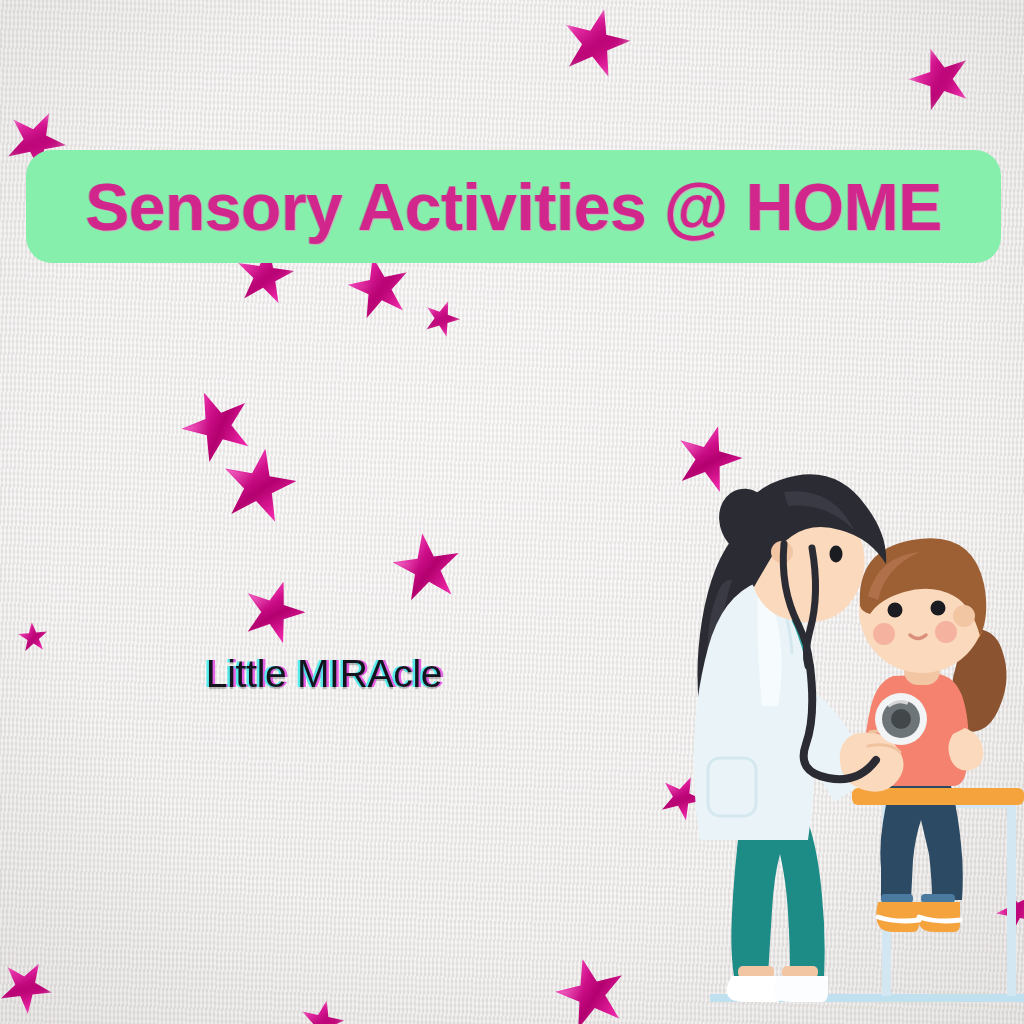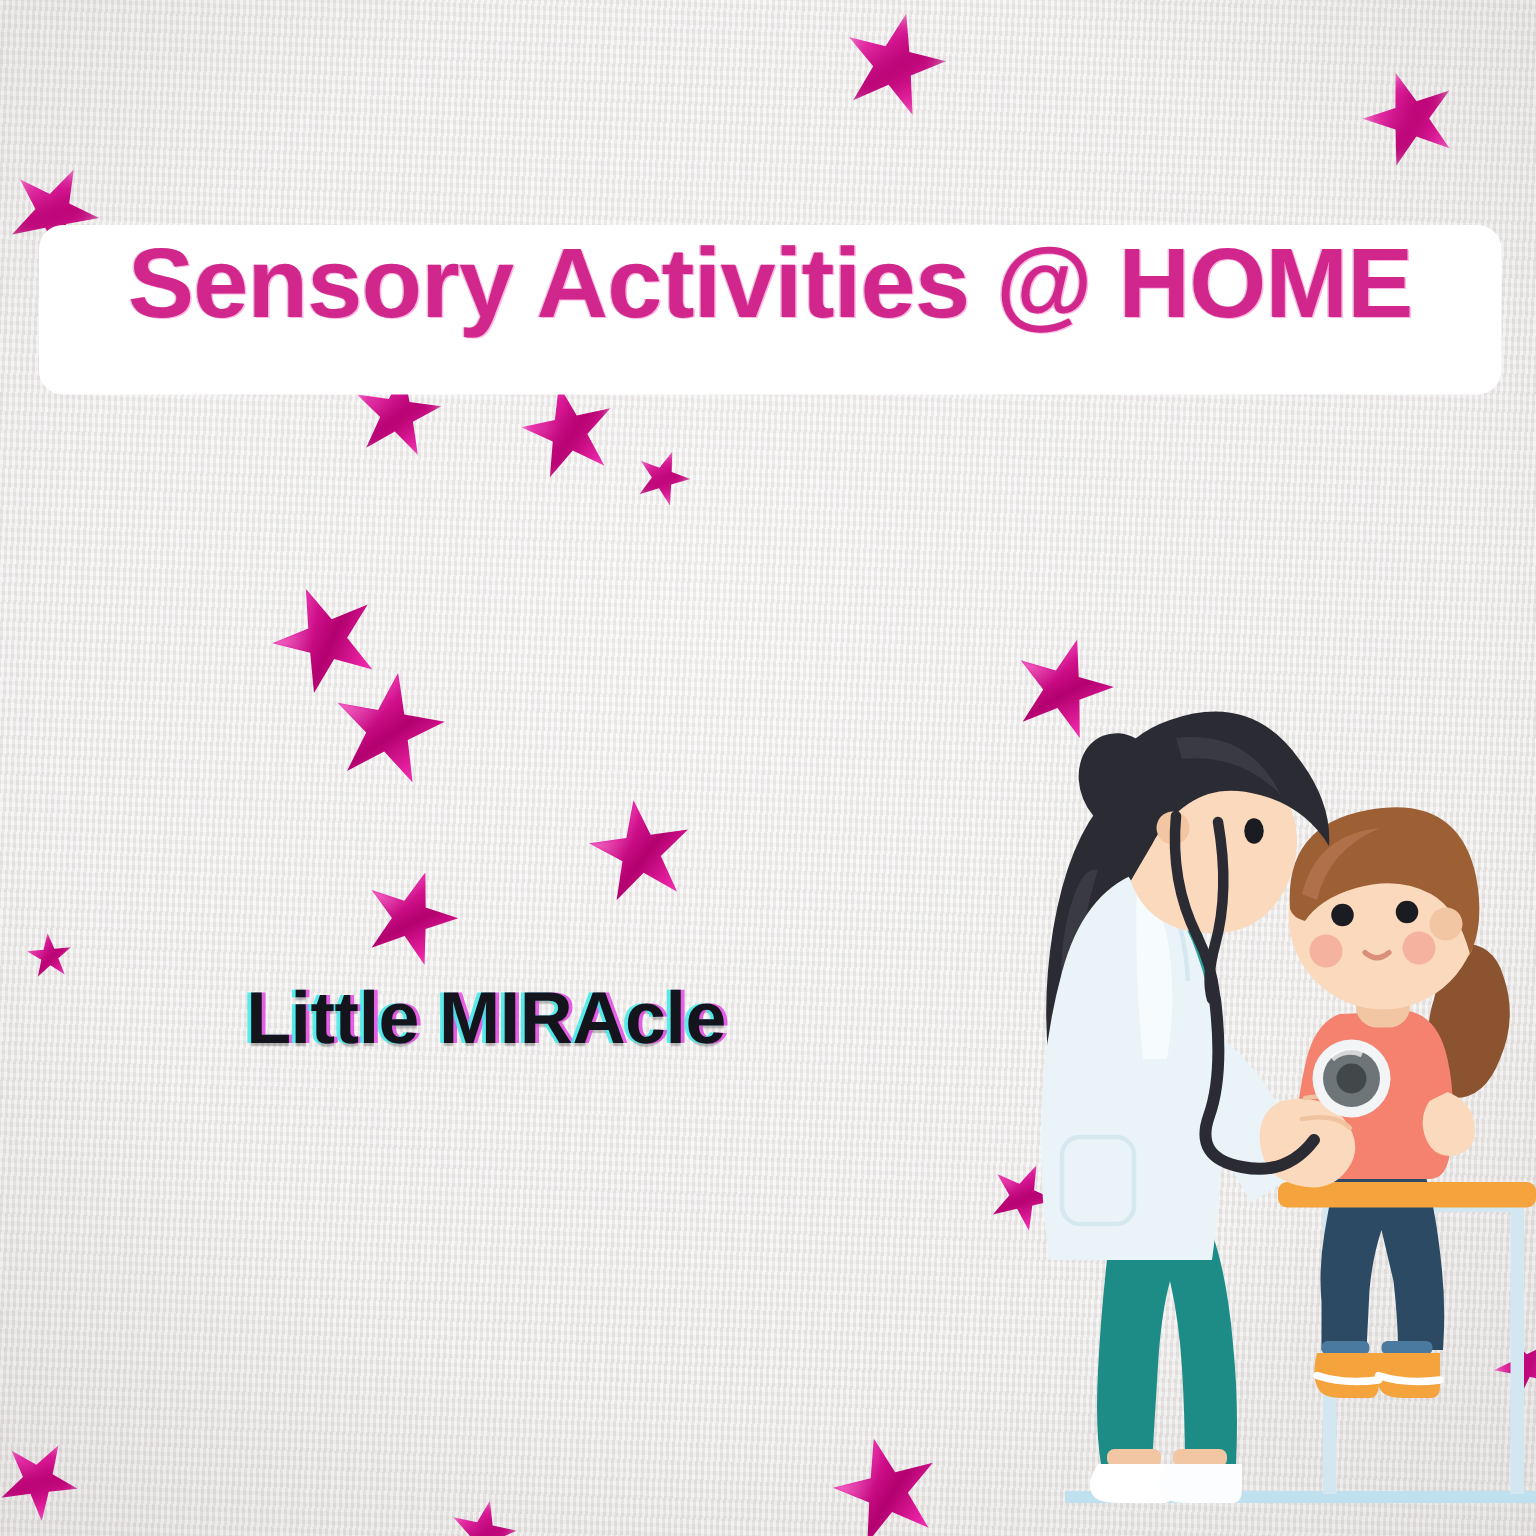--- a/index.html
+++ b/index.html
@@ -44,45 +44,45 @@
   .star.sh  { box-shadow:3px 5px 7px rgba(120,60,100,.28); }
   .b1 { filter:blur(1.2px); }
   .b2 { filter:blur(2.4px); }
   .b3 { filter:blur(4.5px); }
   .b4 { filter:blur(7px); }
 
   
   #banner {
     position:absolute;
     left:26px; top:150px; width:975px; height:113px;
-    background:#ffffff;
-    border-radius:16px;
-    display:flex; justify-content:center;
+    background:#86efac;
+    border-radius:26px;
+    display:flex; align-items:center; justify-content:center;
   }
   #banner-title {
     font-size:66px;
     font-weight:bold;
     letter-spacing:-0.5px;
     color:#d1278d;
     white-space:nowrap;
     text-shadow:
       1px 1px 0 rgba(255,120,200,.55),
       -1px 0 0 rgba(180,0,110,.25);
   }
 
   
   #brand {
     position:absolute;
     left:0; top:650px; width:648px;
     text-align:center;
     line-height:1.22;
   }
   #brand .line {
-    font-size:49px;
-    font-weight:bold;
+    font-size:39px;
+    font-weight:normal;
     color:#14141c;
     letter-spacing:-0.3px;
     white-space:nowrap;
     text-shadow:
       -2.5px 0 0 rgba(60,235,235,.85),
        2.5px 0 0 rgba(225,60,225,.80),
        0 2px 1px rgba(0,0,0,.25);
   }
 
   

